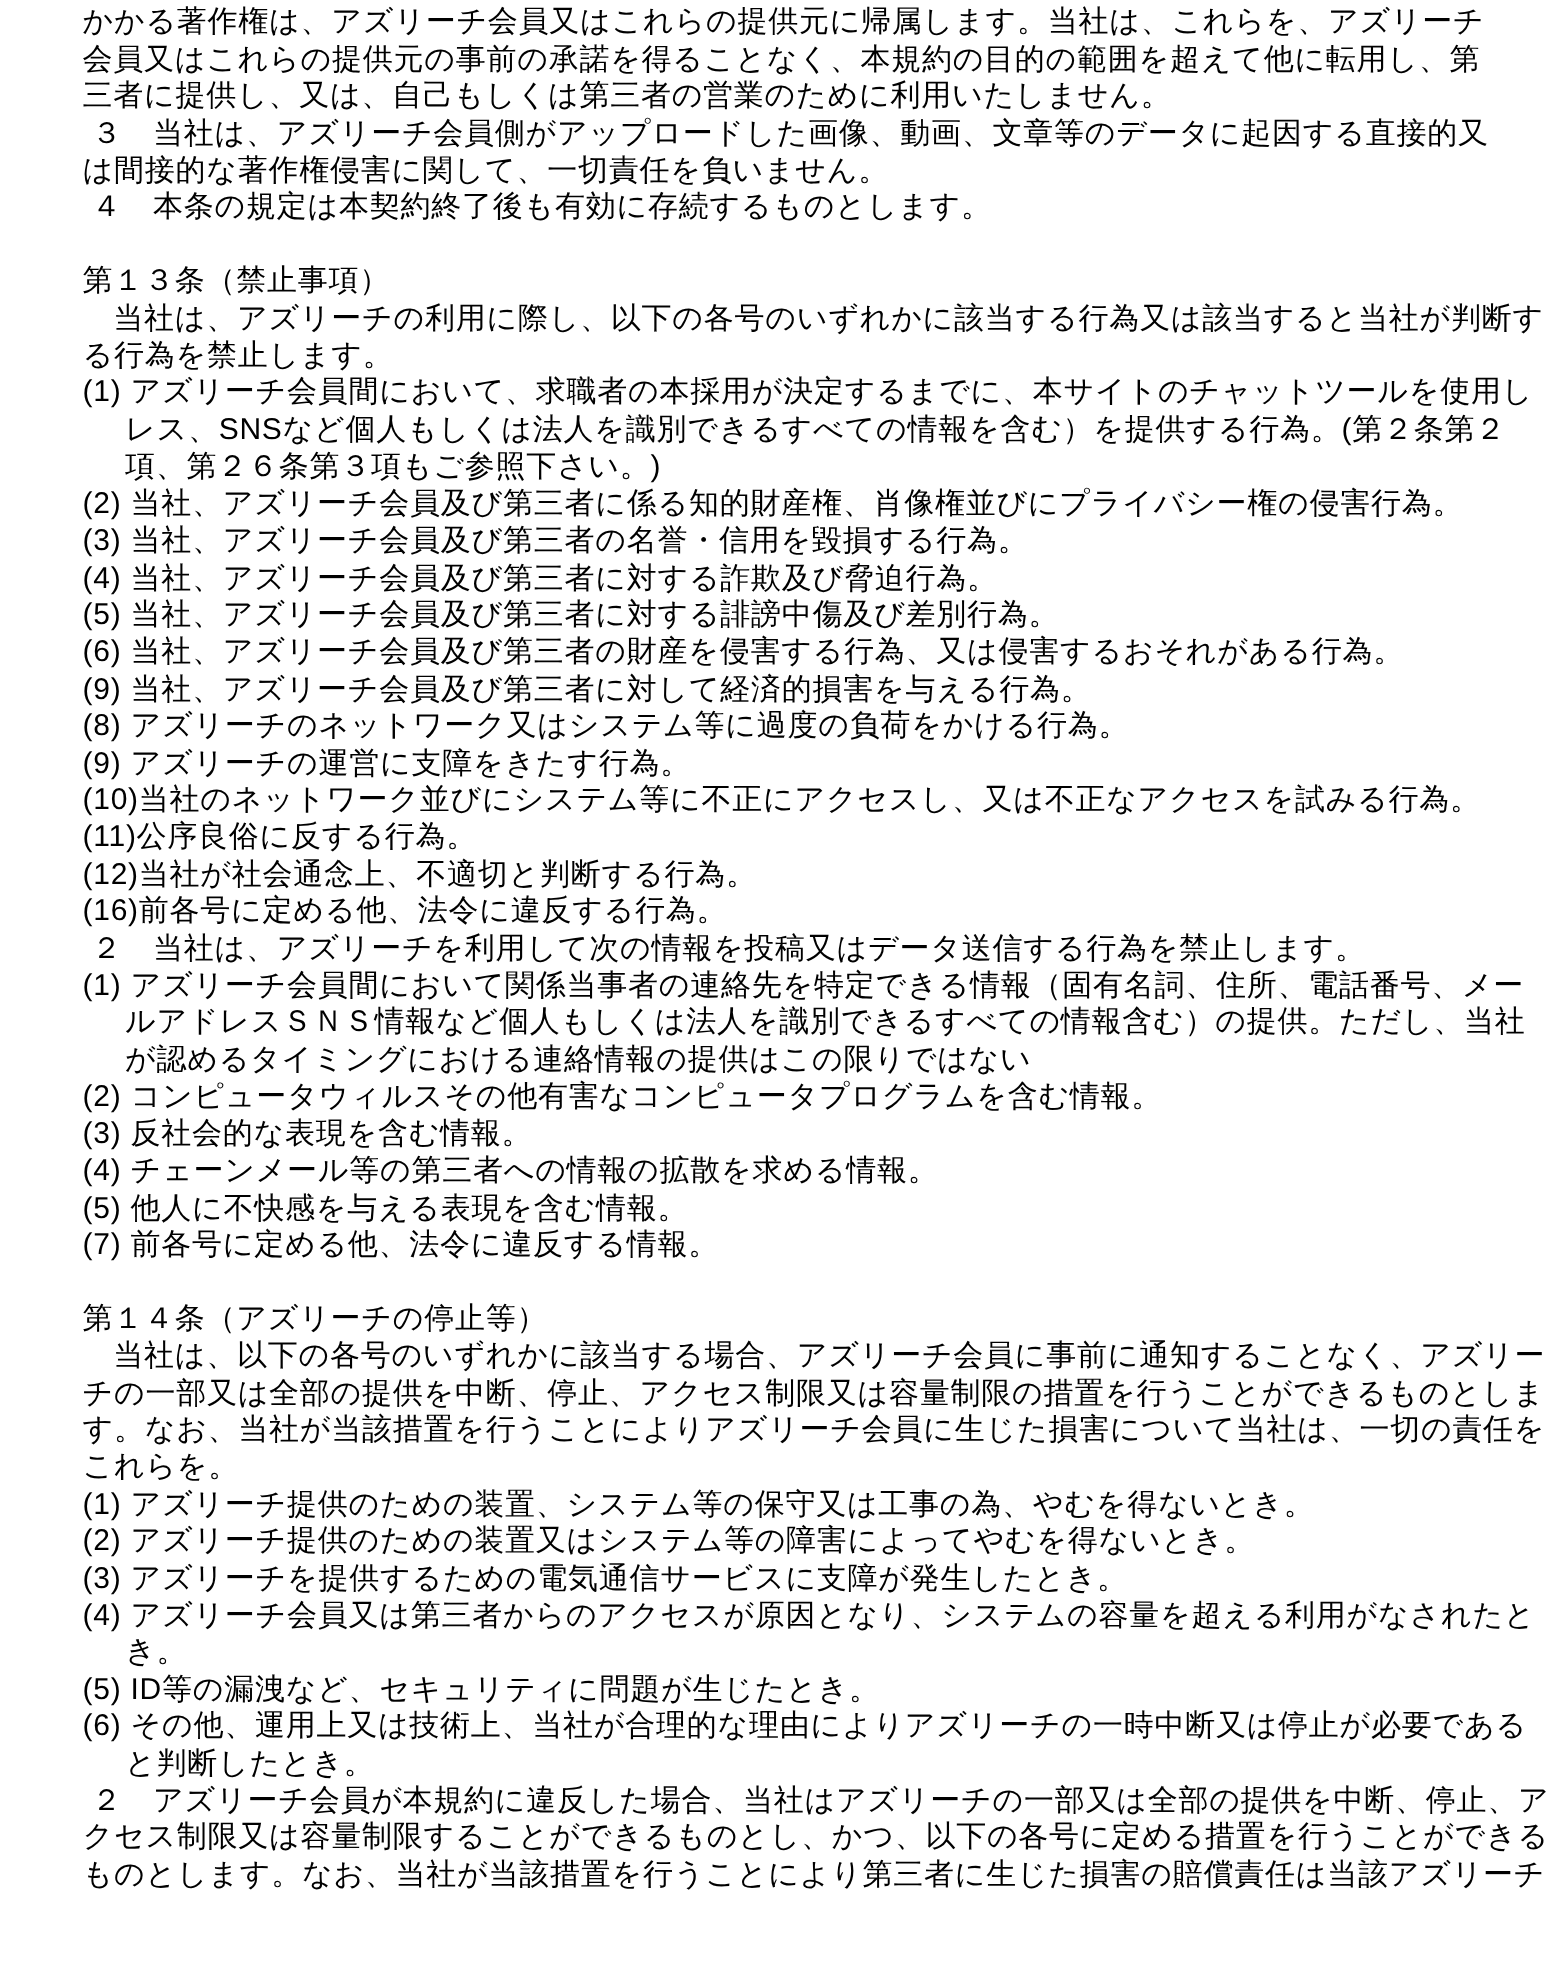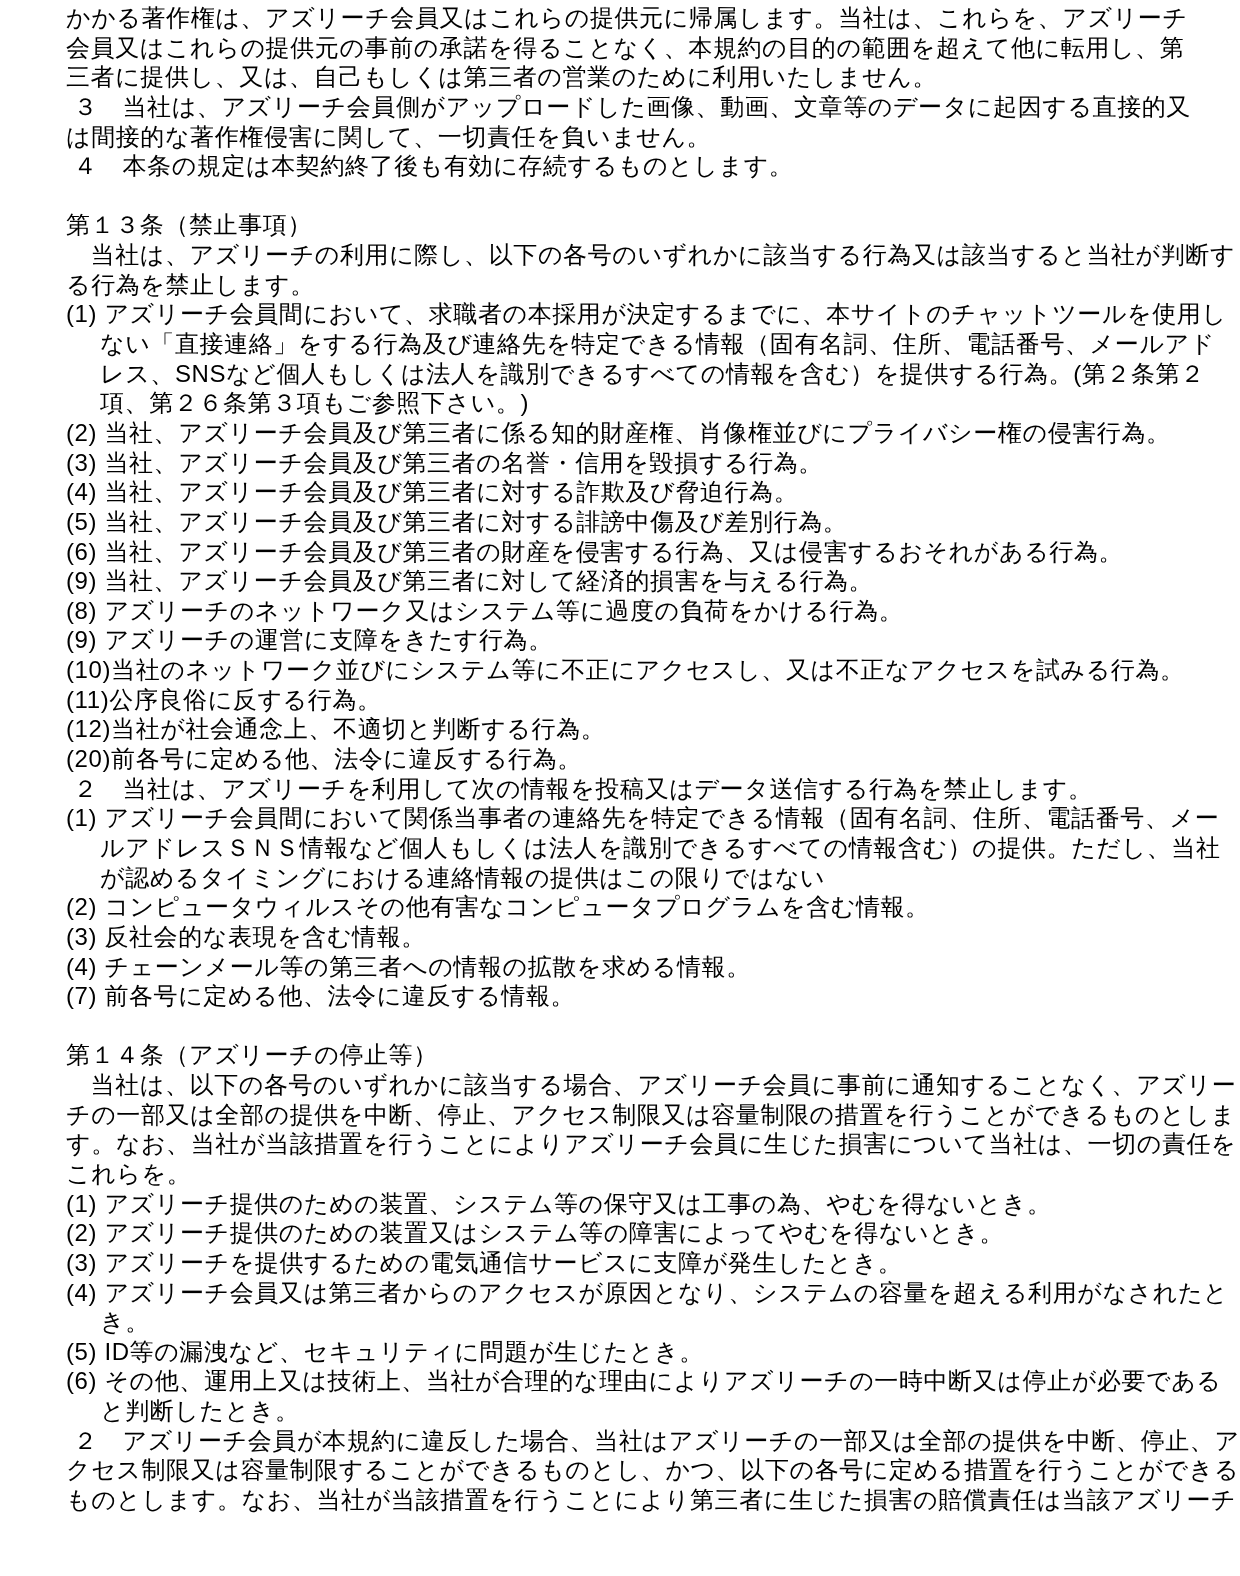--- a/index.html
+++ b/index.html
@@ -52,21 +52,20 @@
     </div>
     <div class="block">
       <div class="line">第１３条（禁止事項）</div>
     </div>
     <div class="block">
       <div class="line">　当社は、アズリーチの利用に際し、以下の各号のいずれかに該当する行為又は該当すると当社が判断す</div>
       <div class="line">る行為を禁止します。</div>
     </div>
     <div class="block">
       <div class="line">(1) アズリーチ会員間において、求職者の本採用が決定するまでに、本サイトのチャットツールを使用し</div>
-      <div class="line cont">ない「直接連絡」をする行為及び連絡先を特定できる情報（固有名詞、住所、電話番号、メールアド</div>
       <div class="line cont">レス、SNSなど個人もしくは法人を識別できるすべての情報を含む）を提供する行為。(第２条第２</div>
       <div class="line cont">項、第２６条第３項もご参照下さい。)</div>
     </div>
     <div class="block">
       <div class="line">(2) 当社、アズリーチ会員及び第三者に係る知的財産権、肖像権並びにプライバシー権の侵害行為。</div>
     </div>
     <div class="block">
       <div class="line">(3) 当社、アズリーチ会員及び第三者の名誉・信用を毀損する行為。</div>
     </div>
     <div class="block">
@@ -90,38 +89,41 @@
     <div class="block">
       <div class="line">(10)当社のネットワーク並びにシステム等に不正にアクセスし、又は不正なアクセスを試みる行為。</div>
     </div>
     <div class="block">
       <div class="line">(11)公序良俗に反する行為。</div>
     </div>
     <div class="block">
       <div class="line">(12)当社が社会通念上、不適切と判断する行為。</div>
     </div>
     <div class="block">
-      <div class="line">(20)前各号に定める他、法令に違反する行為。</div>
+      <div class="line">(16)前各号に定める他、法令に違反する行為。</div>
     </div>
     <div class="block">
       <div class="line"> ２　当社は、アズリーチを利用して次の情報を投稿又はデータ送信する行為を禁止します。</div>
     </div>
     <div class="block">
       <div class="line">(1) アズリーチ会員間において関係当事者の連絡先を特定できる情報（固有名詞、住所、電話番号、メー</div>
       <div class="line cont">ルアドレスＳＮＳ情報など個人もしくは法人を識別できるすべての情報含む）の提供。ただし、当社</div>
       <div class="line cont">が認めるタイミングにおける連絡情報の提供はこの限りではない</div>
     </div>
     <div class="block">
       <div class="line">(2) コンピュータウィルスその他有害なコンピュータプログラムを含む情報。</div>
     </div>
     <div class="block">
       <div class="line">(3) 反社会的な表現を含む情報。</div>
     </div>
     <div class="block">
       <div class="line">(4) チェーンメール等の第三者への情報の拡散を求める情報。</div>
+    </div>
+    <div class="block">
+      <div class="line">(5) 他人に不快感を与える表現を含む情報。</div>
     </div>
     <div class="block">
       <div class="line">(7) 前各号に定める他、法令に違反する情報。</div>
     </div>
     <div class="block">
       <div class="line"></div>
     </div>
     <div class="block">
       <div class="line">第１４条（アズリーチの停止等）</div>
     </div>

